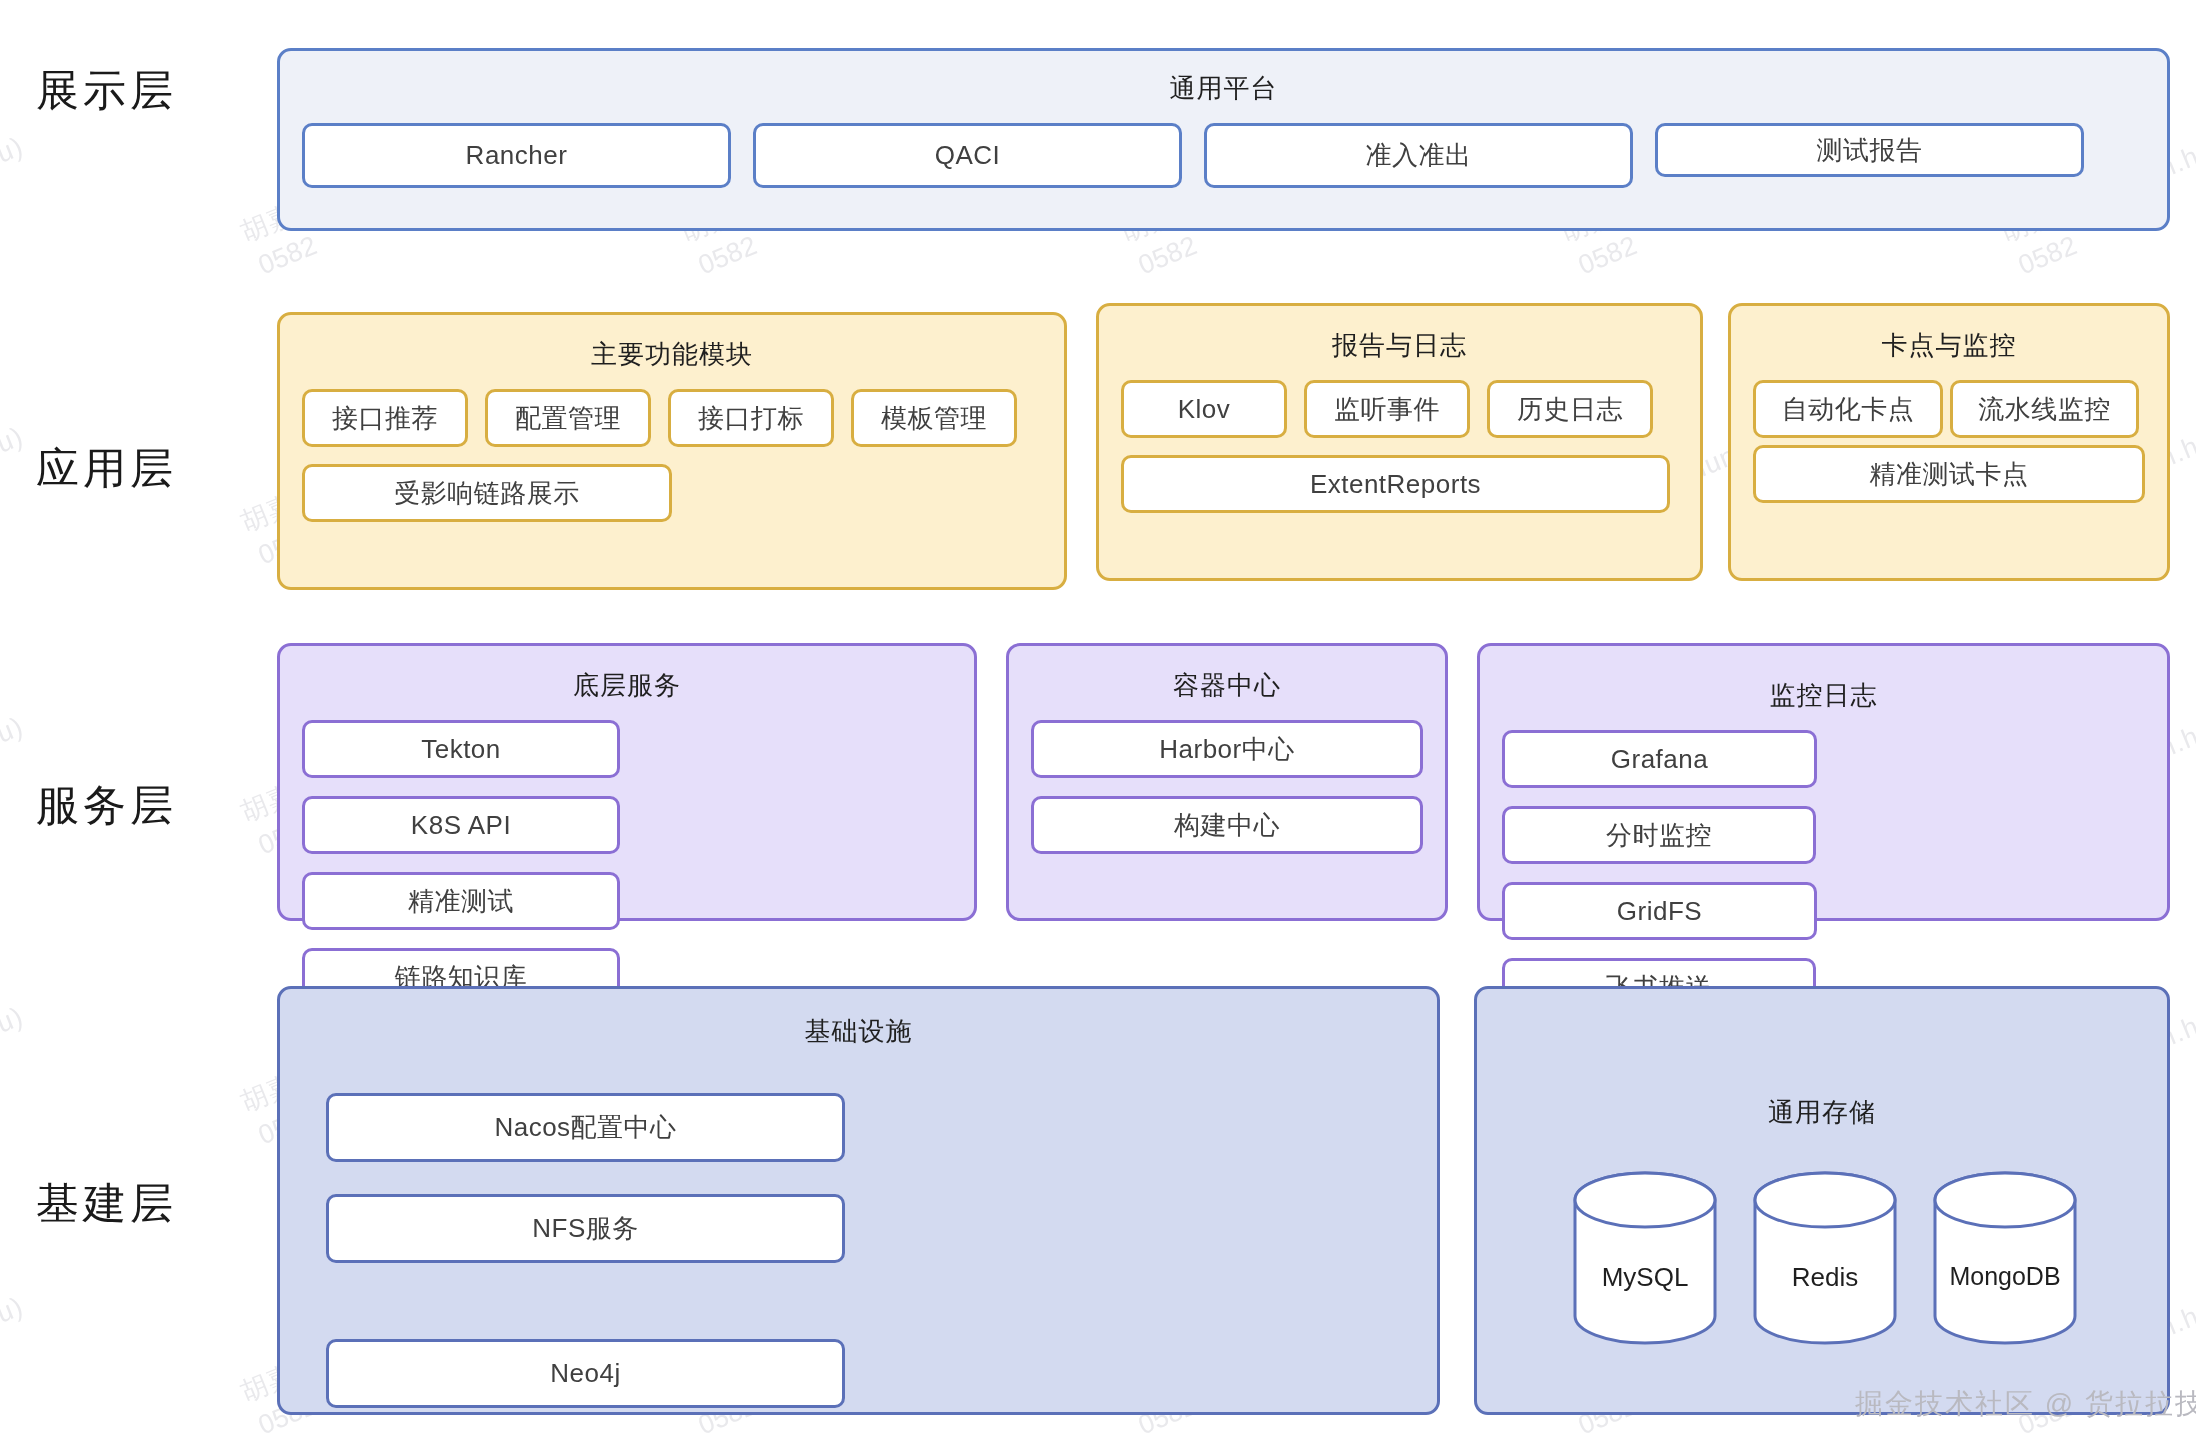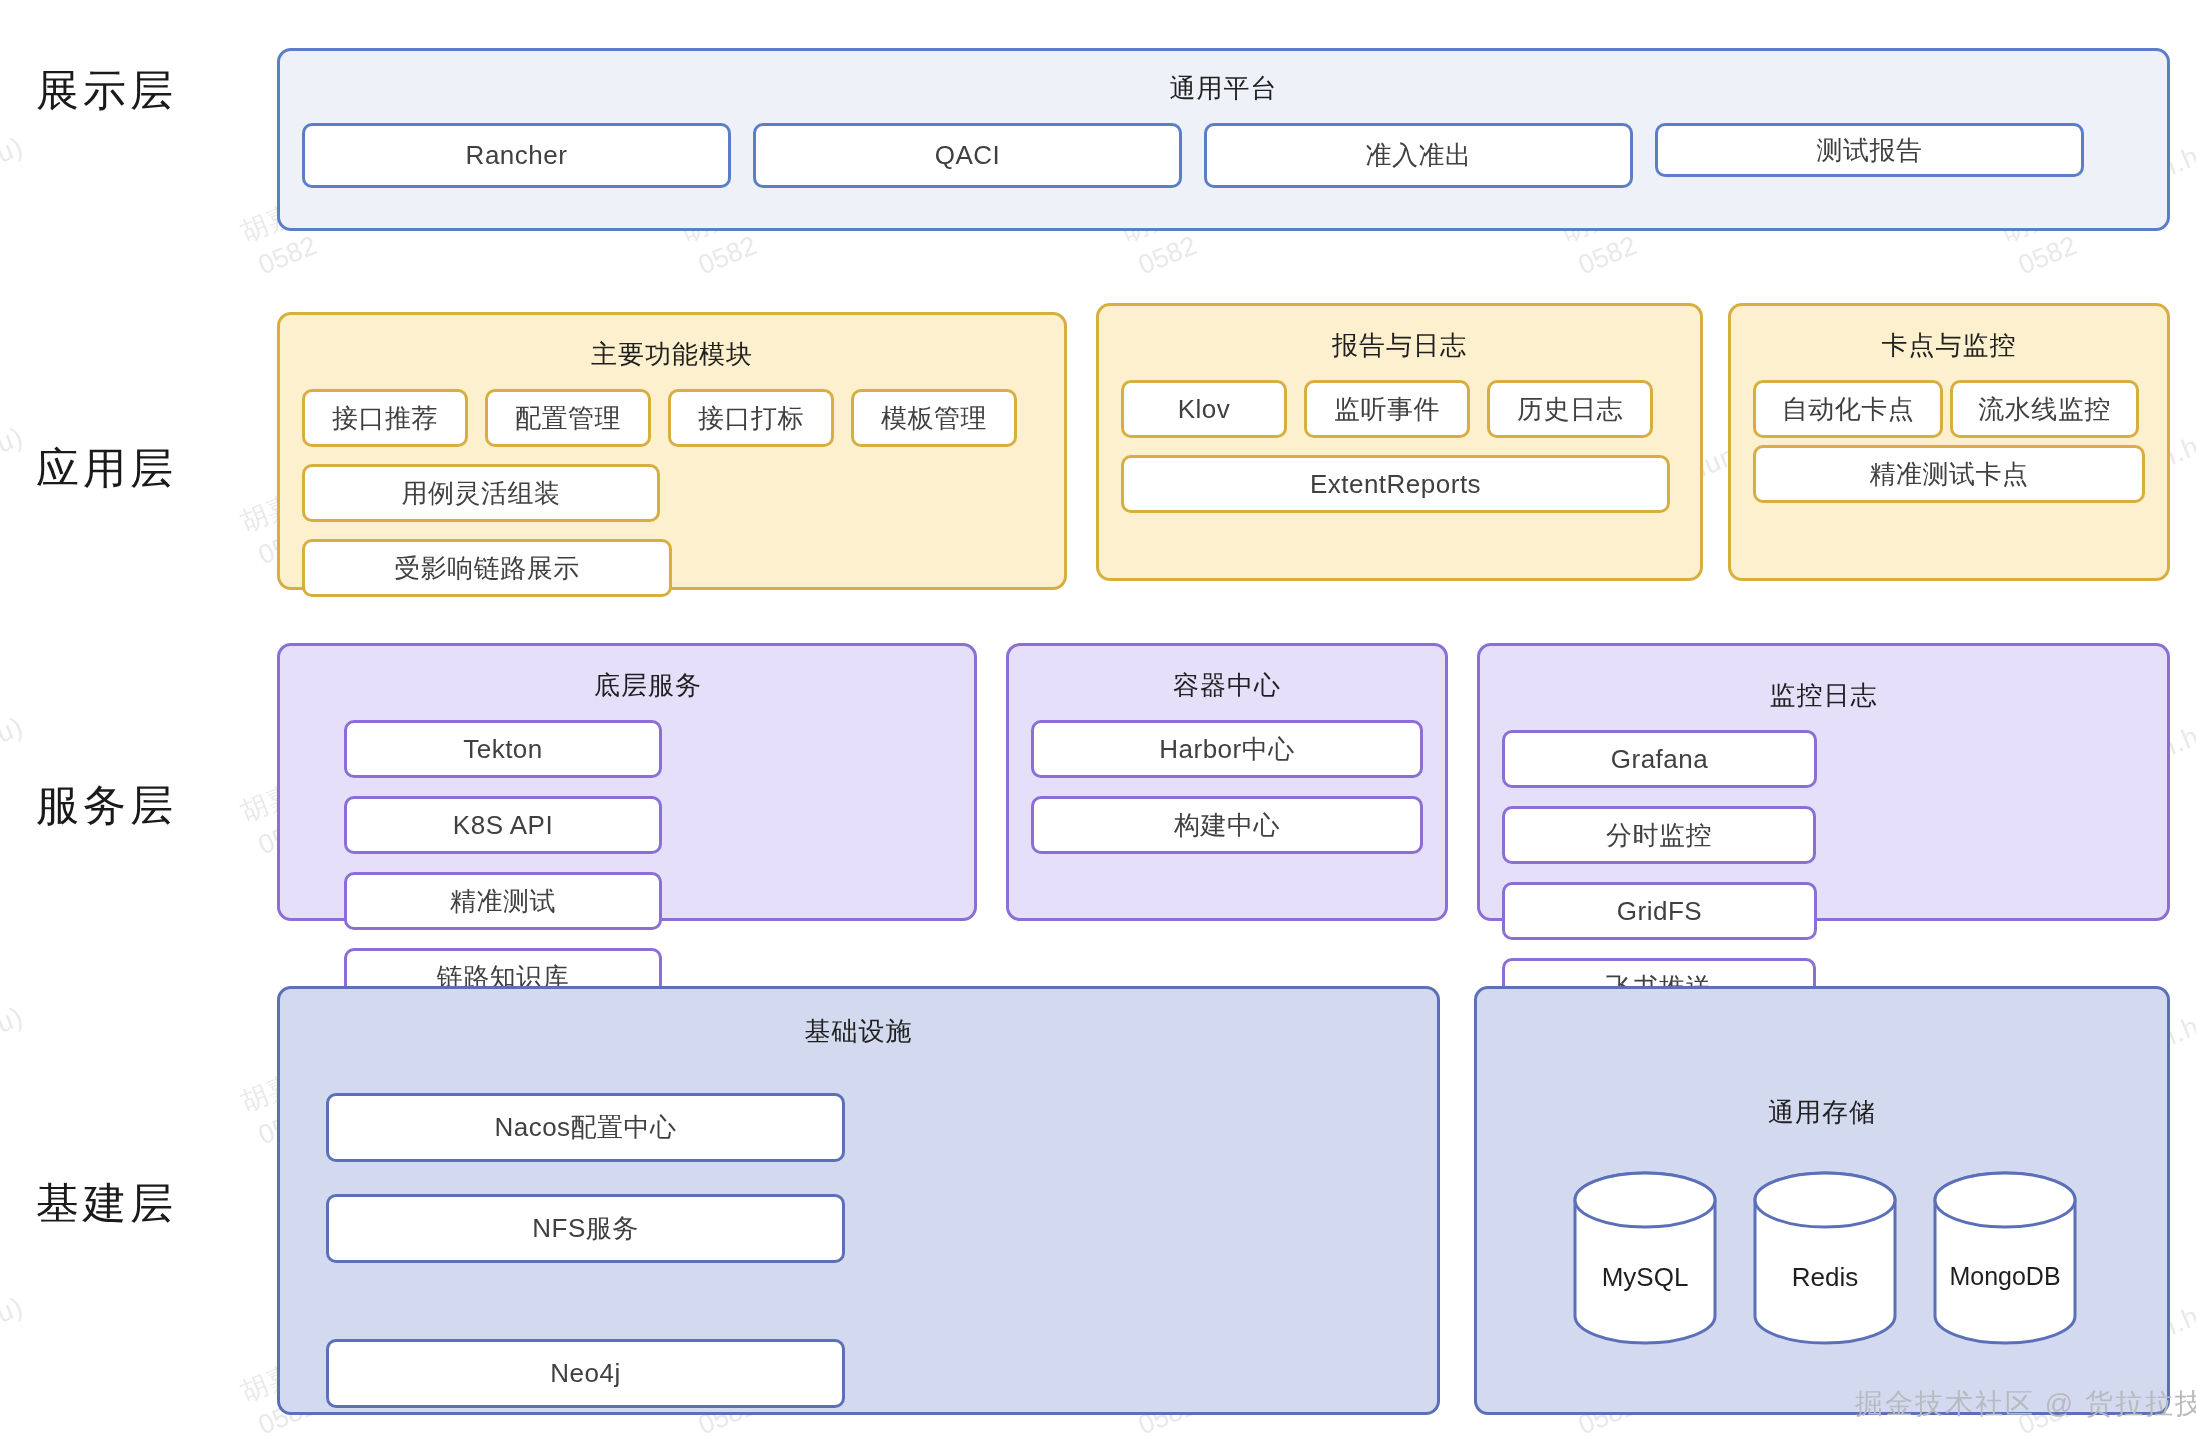--- a/index.html
+++ b/index.html
@@ -249,21 +249,20 @@
     </div>
   </div>
 
   <div class="group t-app" style="left:277px;top:312px;width:790px;height:278px;">
     <div class="group-title" style="margin-top:26px;">主要功能模块</div>
     <div class="cells" style="margin:22px 22px 0 22px;gap:17px;">
       <div class="cell" style="width:166px;height:58px;">接口推荐</div>
       <div class="cell" style="width:166px;height:58px;">配置管理</div>
       <div class="cell" style="width:166px;height:58px;">接口打标</div>
       <div class="cell" style="width:166px;height:58px;">模板管理</div>
-      <div class="cell" style="width:358px;height:58px;">用例灵活组装</div>
       <div class="cell" style="width:370px;height:58px;">受影响链路展示</div>
     </div>
   </div>
 
   <div class="group t-app" style="left:1096px;top:303px;width:607px;height:278px;">
     <div class="group-title" style="margin-top:26px;">报告与日志</div>
     <div class="cells" style="margin:22px 22px 0 22px;gap:17px;">
       <div class="cell" style="width:166px;height:58px;">Klov</div>
       <div class="cell" style="width:166px;height:58px;">监听事件</div>
       <div class="cell" style="width:166px;height:58px;">历史日志</div>
@@ -273,21 +272,21 @@
 
   <div class="group t-app" style="left:1728px;top:303px;width:442px;height:278px;">
     <div class="group-title" style="margin-top:26px;">卡点与监控</div>
     <div class="cells" style="margin:22px 22px 0 22px;gap:7px;">
       <div class="cell" style="width:190px;height:58px;">自动化卡点</div>
       <div class="cell" style="width:189px;height:58px;">流水线监控</div>
       <div class="cell" style="width:396px;height:58px;">精准测试卡点</div>
     </div>
   </div>
 
-  <div class="group t-svc" style="left:277px;top:643px;width:700px;height:278px;padding-left:42px;">
+  <div class="group t-svc" style="left:277px;top:643px;width:700px;height:278px;">
     <div class="group-title" style="margin-top:26px;">底层服务</div>
     <div class="cells" style="margin:22px 22px 0 22px;gap:18px;">
       <div class="cell" style="width:318px;height:58px;">Tekton</div>
       <div class="cell" style="width:318px;height:58px;">K8S API</div>
       <div class="cell" style="width:318px;height:58px;">精准测试</div>
       <div class="cell" style="width:318px;height:58px;">链路知识库</div>
     </div>
   </div>
 
   <div class="group t-svc" style="left:1006px;top:643px;width:442px;height:278px;">

